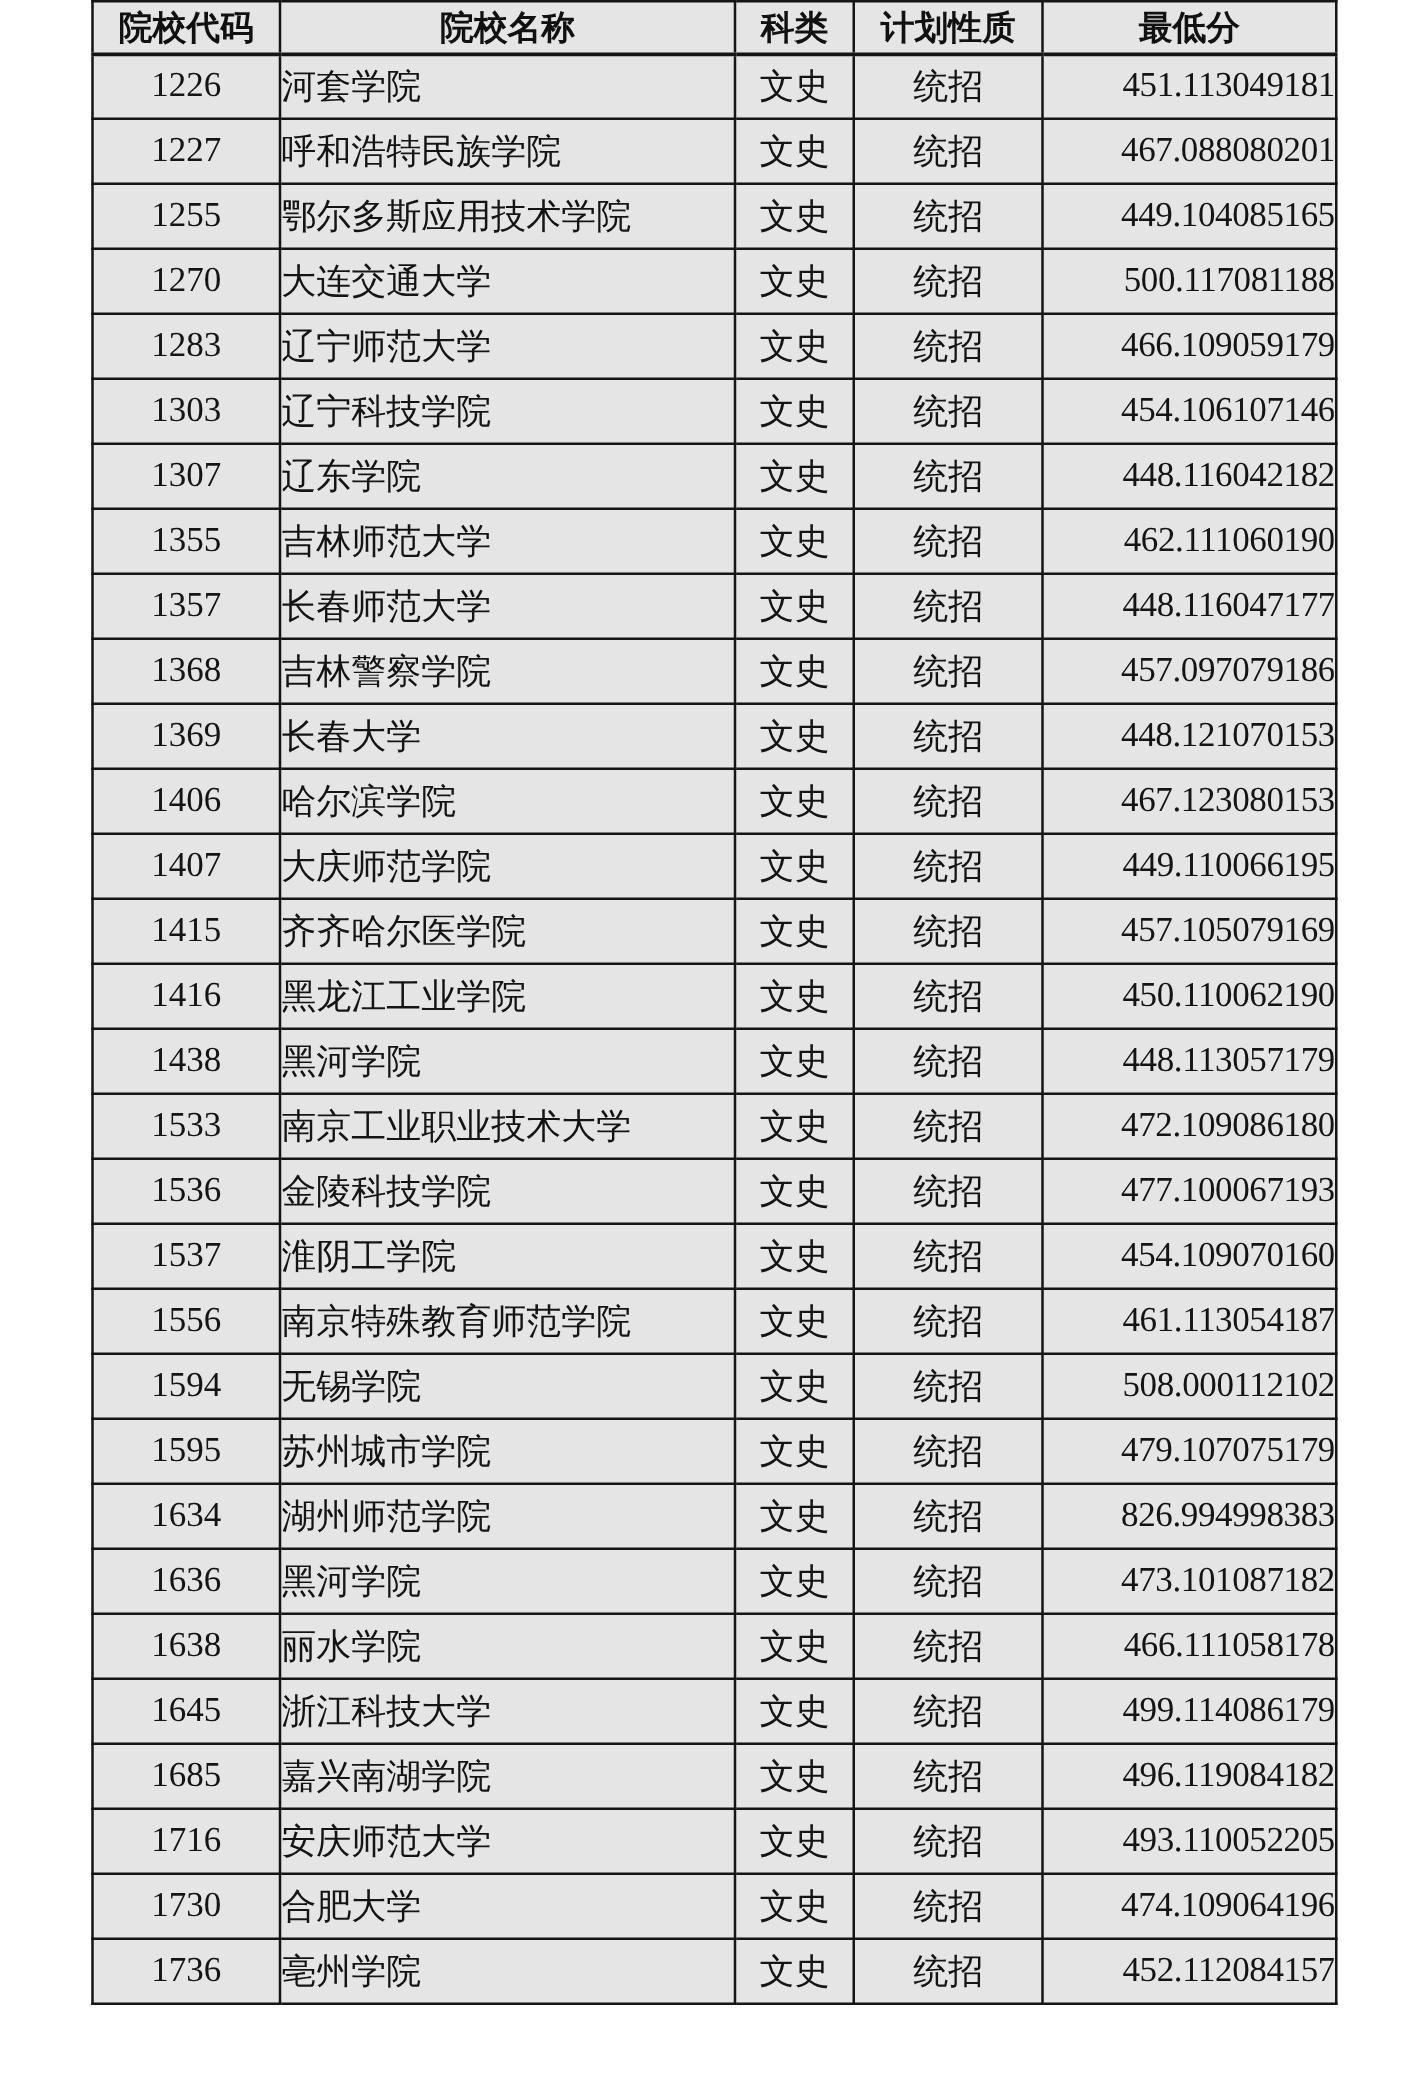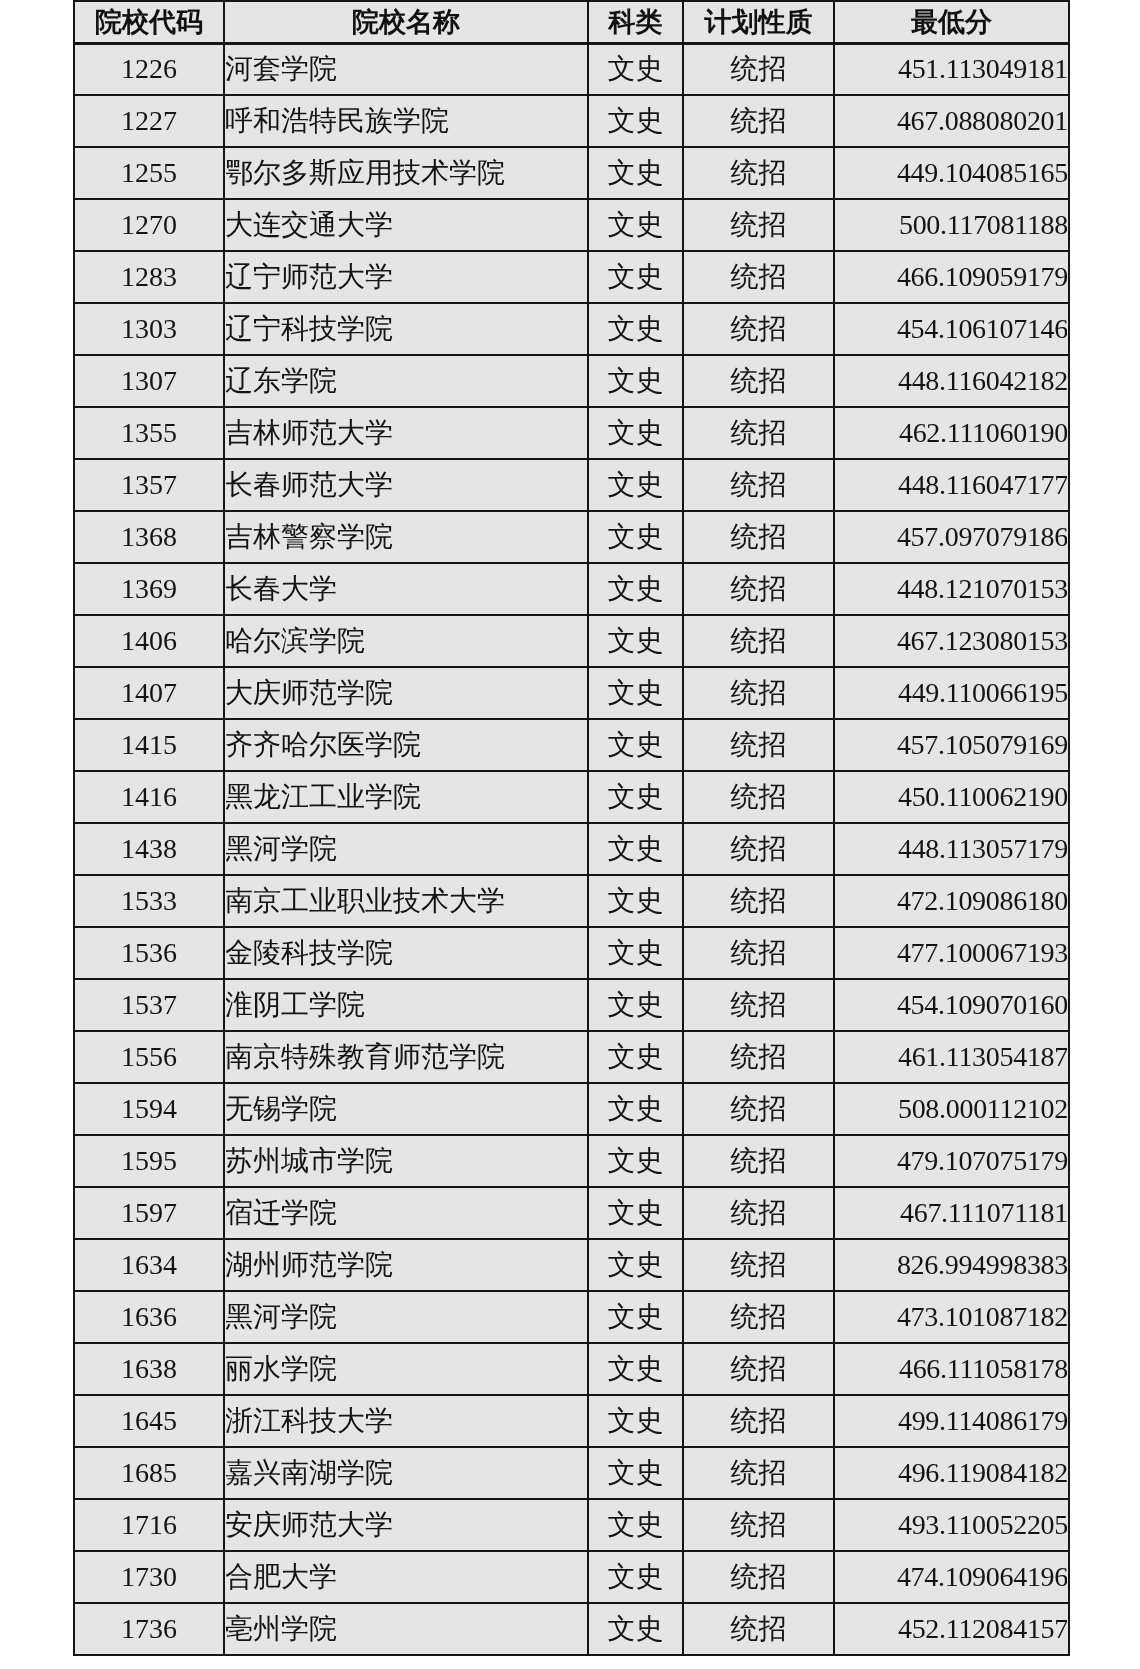--- a/index.html
+++ b/index.html
@@ -239,27 +239,20 @@
     <td class="cell-score">508.000112102</td>
   </tr>
         <tr>
     <td class="cell-code">1595</td>
     <td class="cell-name">苏州城市学院</td>
     <td class="cell-cat">文史</td>
     <td class="cell-plan">统招</td>
     <td class="cell-score">479.107075179</td>
   </tr>
         <tr>
-    <td class="cell-code">1597</td>
-    <td class="cell-name">宿迁学院</td>
-    <td class="cell-cat">文史</td>
-    <td class="cell-plan">统招</td>
-    <td class="cell-score">467.111071181</td>
-  </tr>
-        <tr>
     <td class="cell-code">1634</td>
     <td class="cell-name">湖州师范学院</td>
     <td class="cell-cat">文史</td>
     <td class="cell-plan">统招</td>
     <td class="cell-score">826.994998383</td>
   </tr>
         <tr>
     <td class="cell-code">1636</td>
     <td class="cell-name">黑河学院</td>
     <td class="cell-cat">文史</td>

